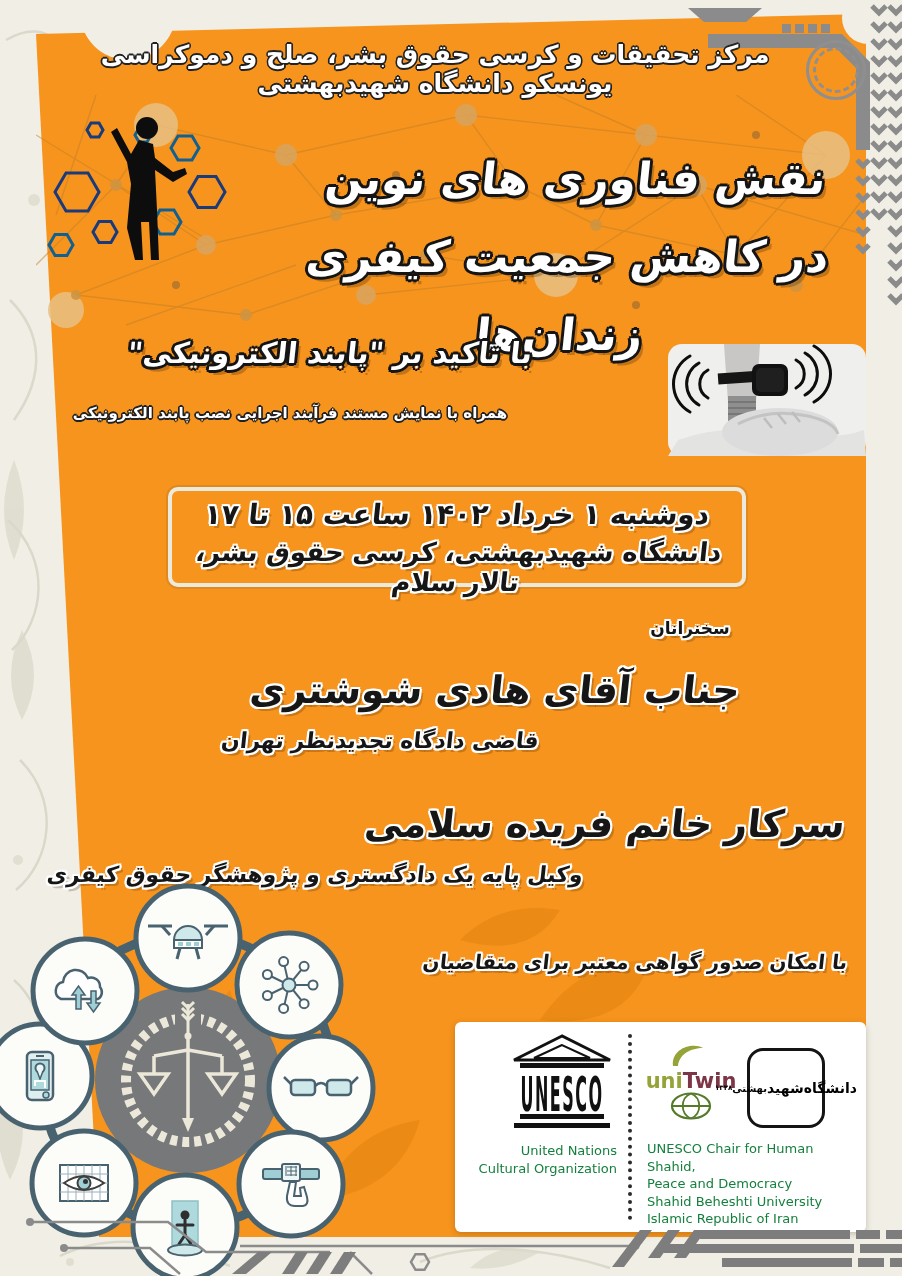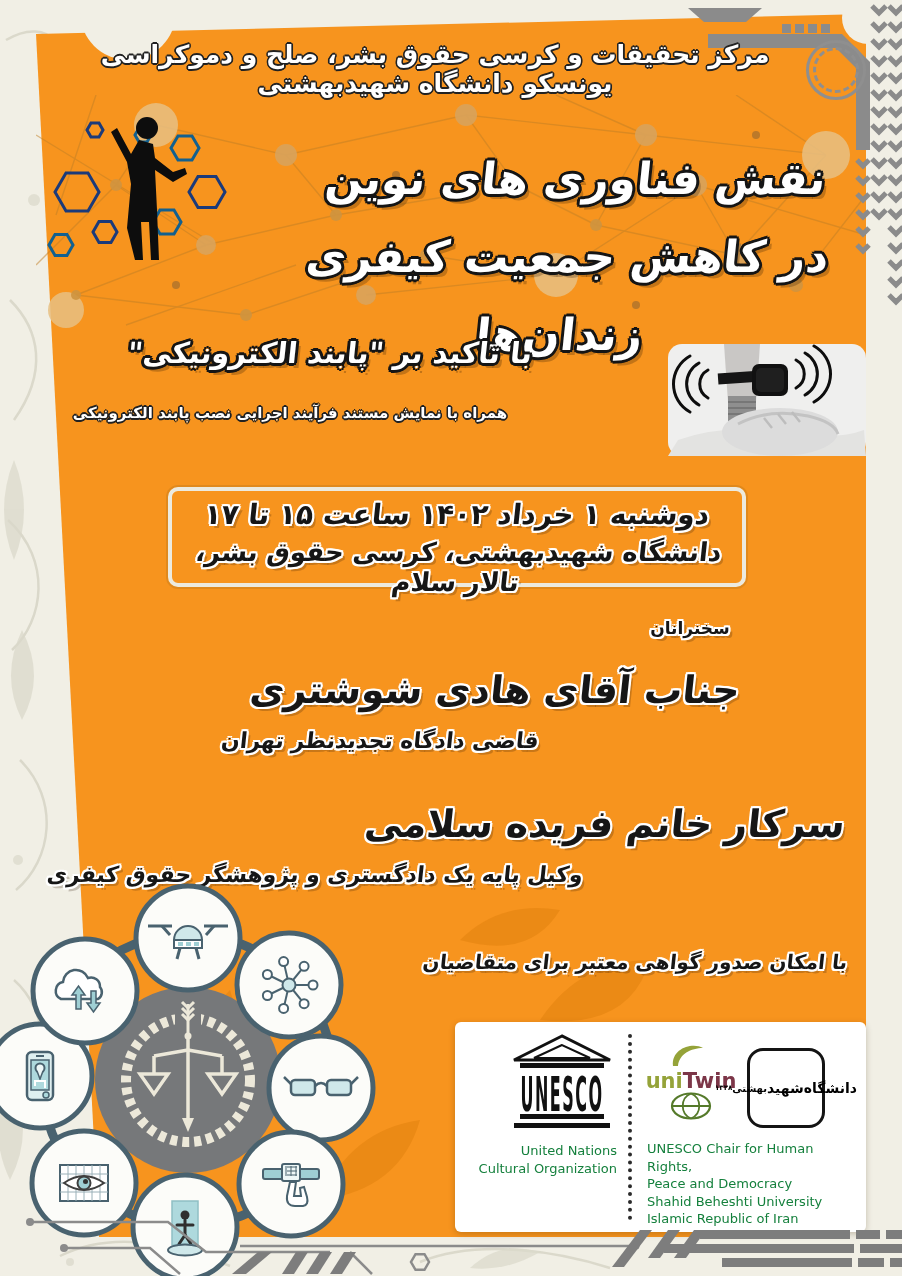--- a/index.html
+++ b/index.html
@@ -386,21 +386,21 @@
       <div style="font-size:14px;line-height:15px">شهید</div>
       <div style="font-size:10px;line-height:15px">بهشتی</div>
       <div style="font-size:7px;line-height:9px">۱۳۳۸</div>
     </div>
 
     <div class="abs cap" style="left:2px;top:120px;width:160px;text-align:right">
       <div>United Nations</div>
       <div>Cultural Organization</div>
     </div>
     <div class="abs cap" style="left:192px;top:118px;width:214px;text-align:left">
-      <div>UNESCO Chair for Human Rights,</div>
+      <div>UNESCO Chair for Human Shahid,</div>
       <div>Peace and Democracy</div>
       <div>Shahid Beheshti University</div>
       <div>Islamic Republic of Iran</div>
     </div>
   </div>
 
   <svg class="abs" style="left:0;top:1200px" width="902" height="76" viewBox="0 0 902 76">
     <g stroke="#8b8b8b" stroke-width="2.5" fill="none">
       <path d="M30,22 H168 L206,52 H330"></path>
       <path d="M64,48 H150 L180,74"></path>

